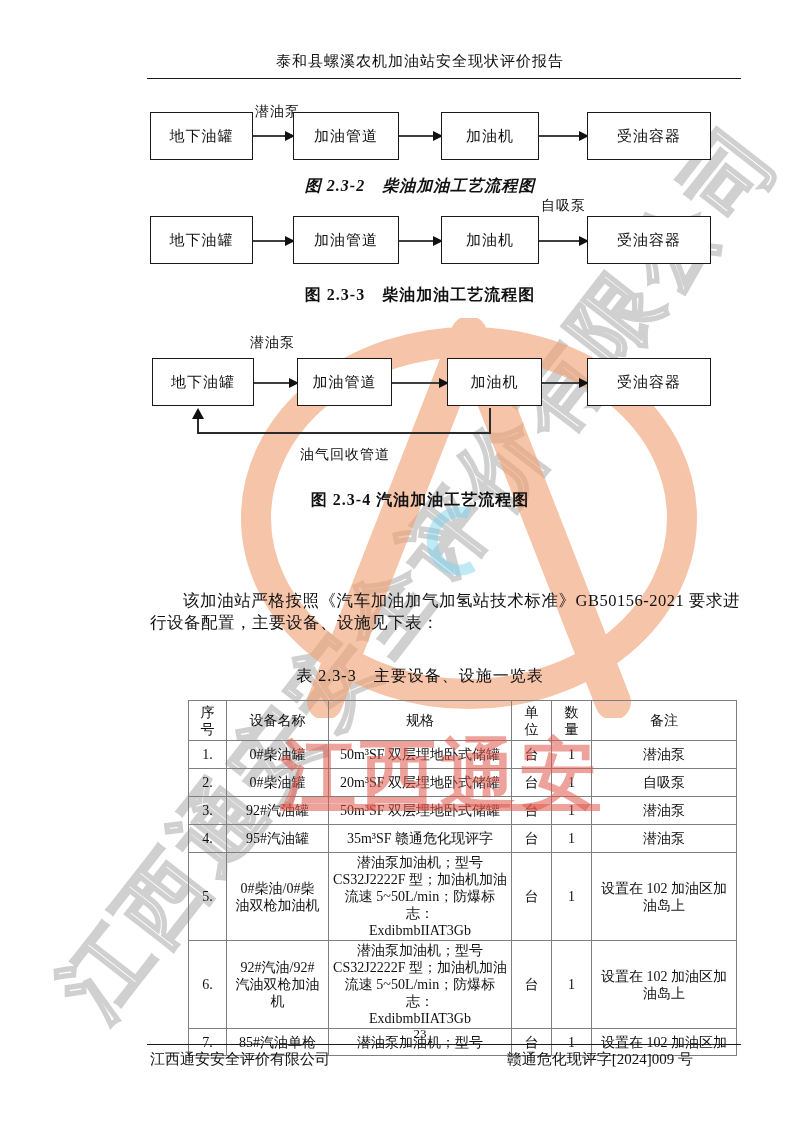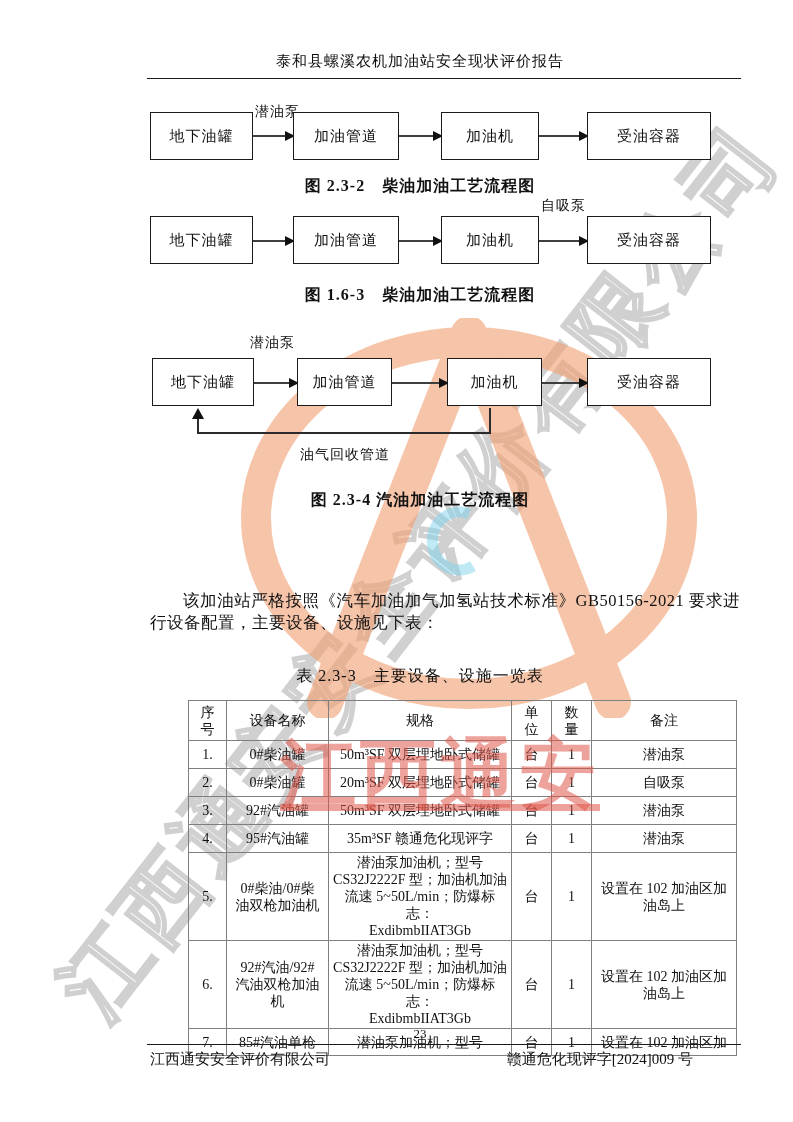--- a/index.html
+++ b/index.html
@@ -102,33 +102,33 @@
 
     <div>
       <div class="pump-label" style="left:208px;top:103px;">潜油泵</div>
       <div class="fbox" style="left:103px;top:112px;width:103px;">地下油罐</div>
       <div class="arr" style="left:206px;top:135px;width:40px;"></div>
       <div class="fbox" style="left:246px;top:112px;width:106px;">加油管道</div>
       <div class="arr" style="left:352px;top:135px;width:42px;"></div>
       <div class="fbox" style="left:394px;top:112px;width:98px;">加油机</div>
       <div class="arr" style="left:492px;top:135px;width:48px;"></div>
       <div class="fbox" style="left:540px;top:112px;width:124px;">受油容器</div>
-      <div class="fig-caption" style="top:176px;">图 2.3-2　柴油加油工艺流程图</div>
+      <div class="fig-caption" style="top:176px;font-style:italic;">图 2.3-2　柴油加油工艺流程图</div>
     </div>
 
     <div>
       <div class="pump-label" style="left:494px;top:197px;">自吸泵</div>
       <div class="fbox" style="left:103px;top:216px;width:103px;">地下油罐</div>
       <div class="arr" style="left:206px;top:240px;width:40px;"></div>
       <div class="fbox" style="left:246px;top:216px;width:106px;">加油管道</div>
       <div class="arr" style="left:352px;top:240px;width:42px;"></div>
       <div class="fbox" style="left:394px;top:216px;width:98px;">加油机</div>
       <div class="arr" style="left:492px;top:240px;width:48px;"></div>
       <div class="fbox" style="left:540px;top:216px;width:124px;">受油容器</div>
-      <div class="fig-caption" style="top:285px;">图 1.6-3　柴油加油工艺流程图</div>
+      <div class="fig-caption" style="top:285px;">图 2.3-3　柴油加油工艺流程图</div>
     </div>
 
     <div>
       <div class="pump-label" style="left:203px;top:334px;">潜油泵</div>
       <div class="fbox" style="left:105px;top:358px;width:102px;">地下油罐</div>
       <div class="arr" style="left:207px;top:382px;width:43px;"></div>
       <div class="fbox" style="left:250px;top:358px;width:95px;">加油管道</div>
       <div class="arr" style="left:345px;top:382px;width:55px;"></div>
       <div class="fbox" style="left:400px;top:358px;width:95px;">加油机</div>
       <div class="arr" style="left:495px;top:382px;width:45px;"></div>

